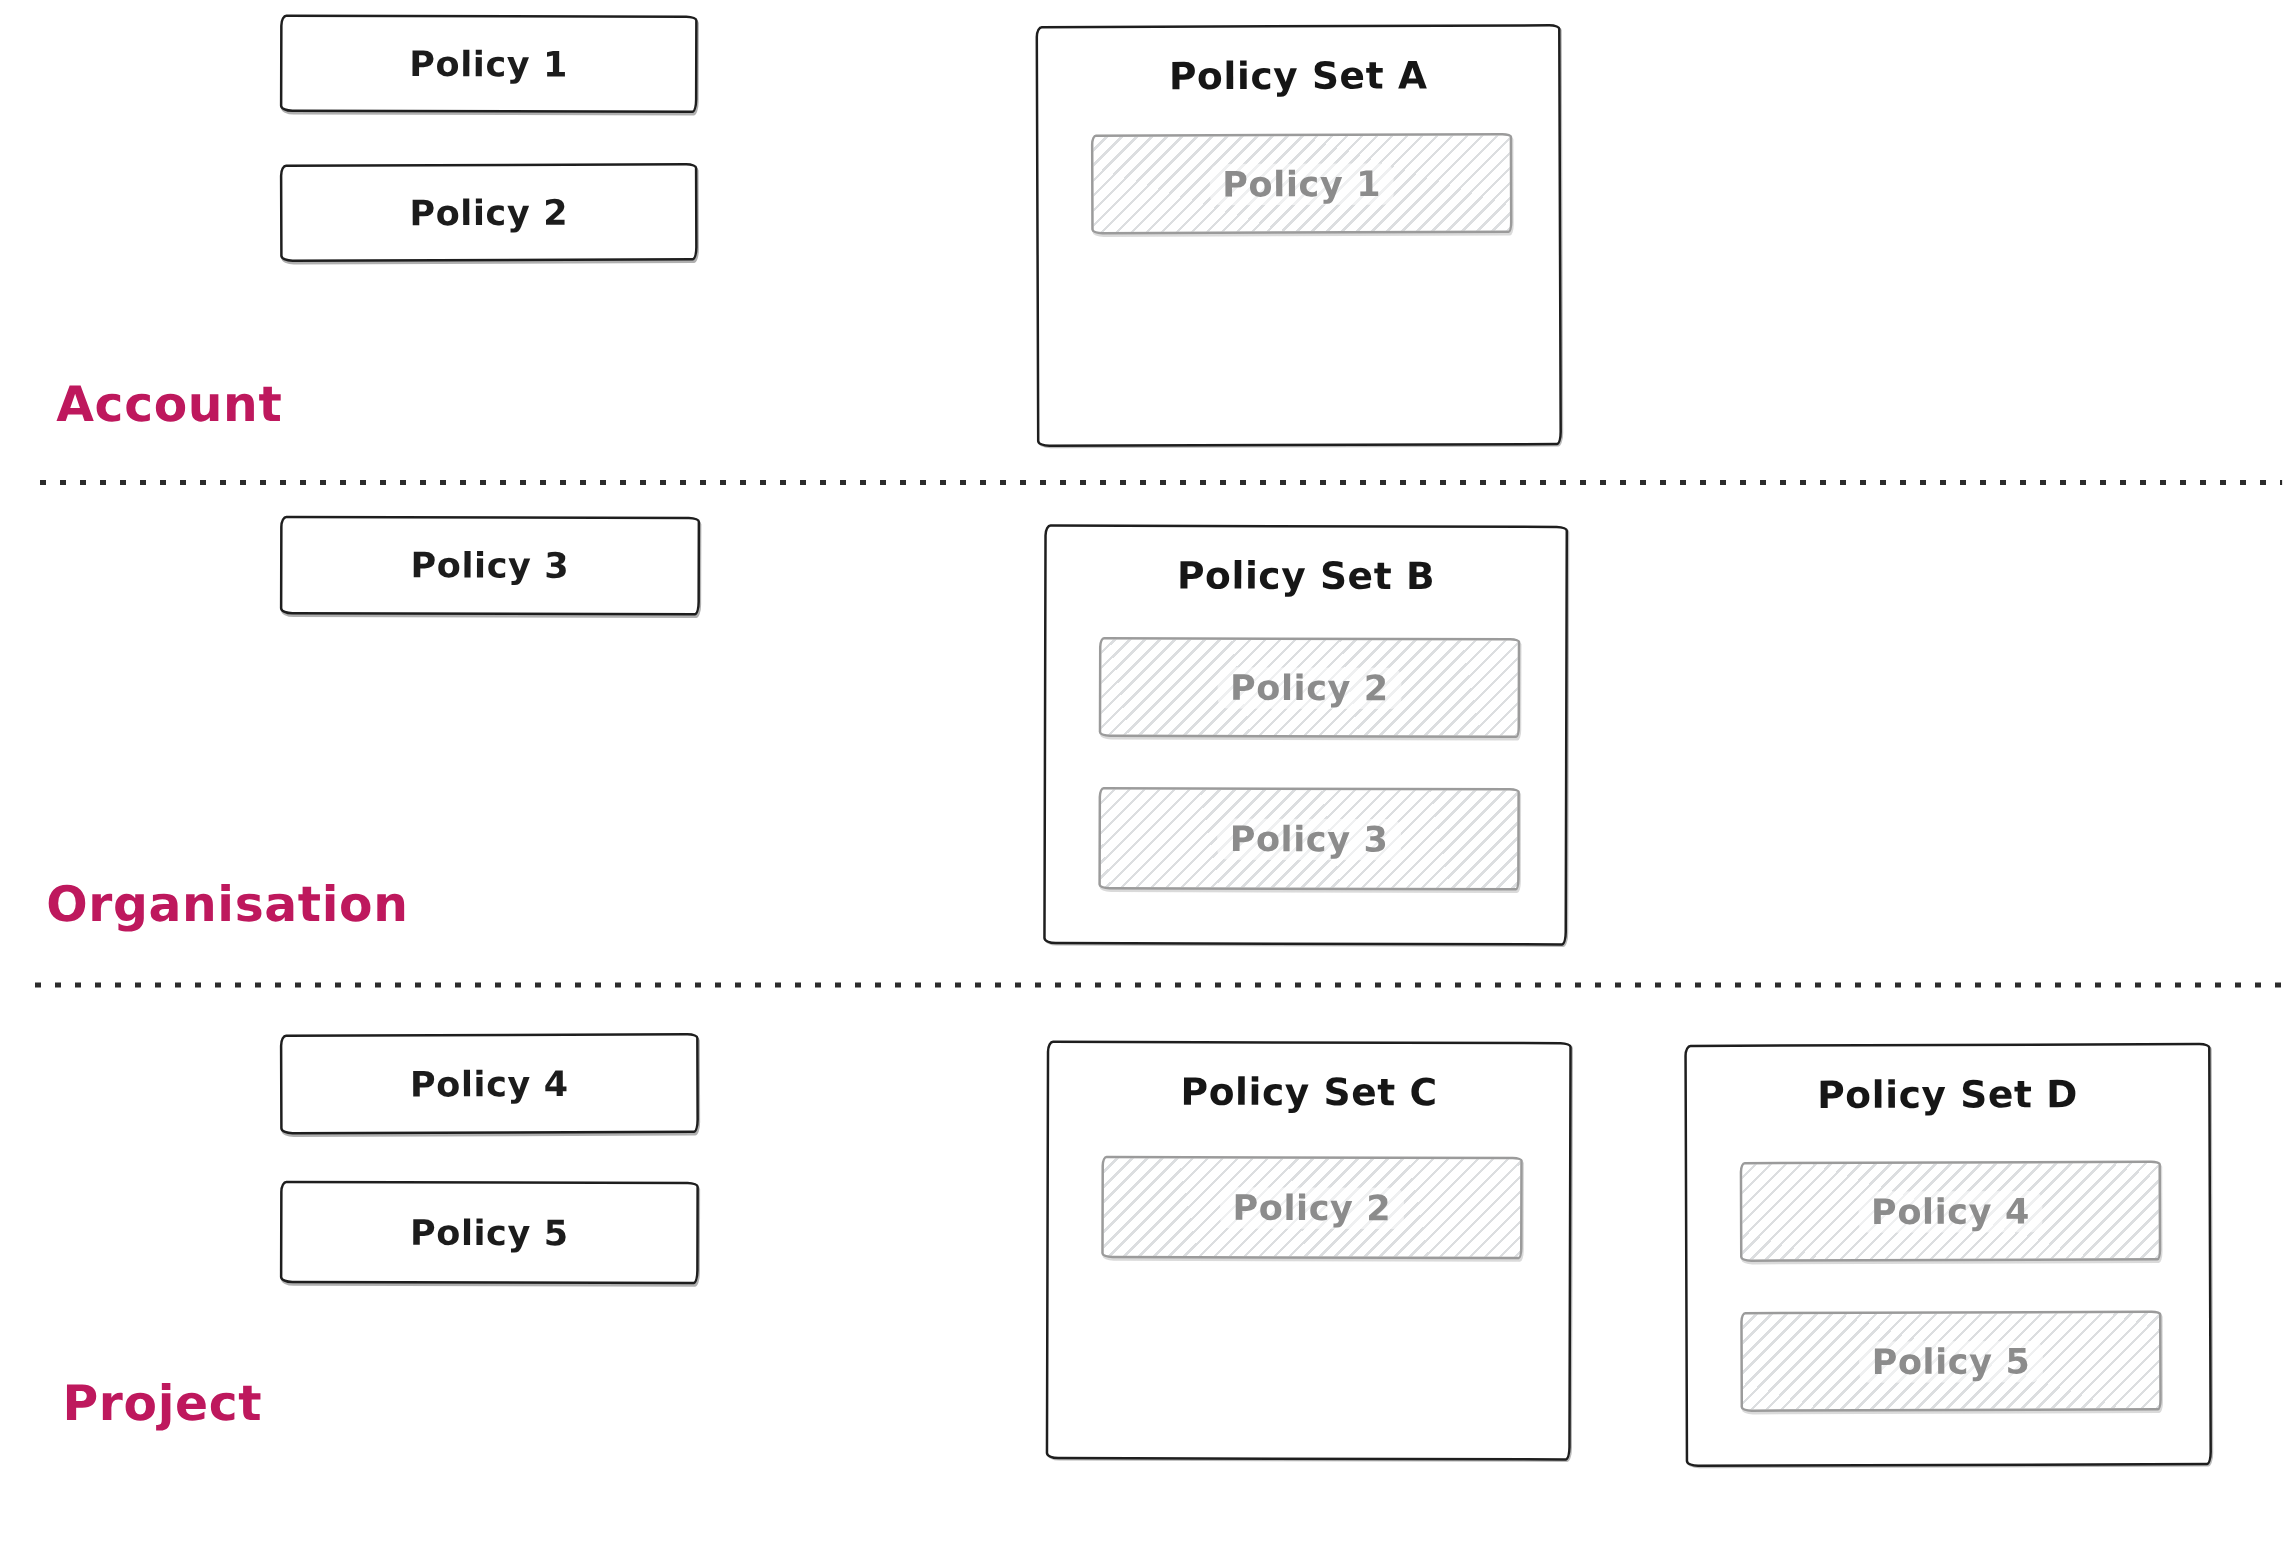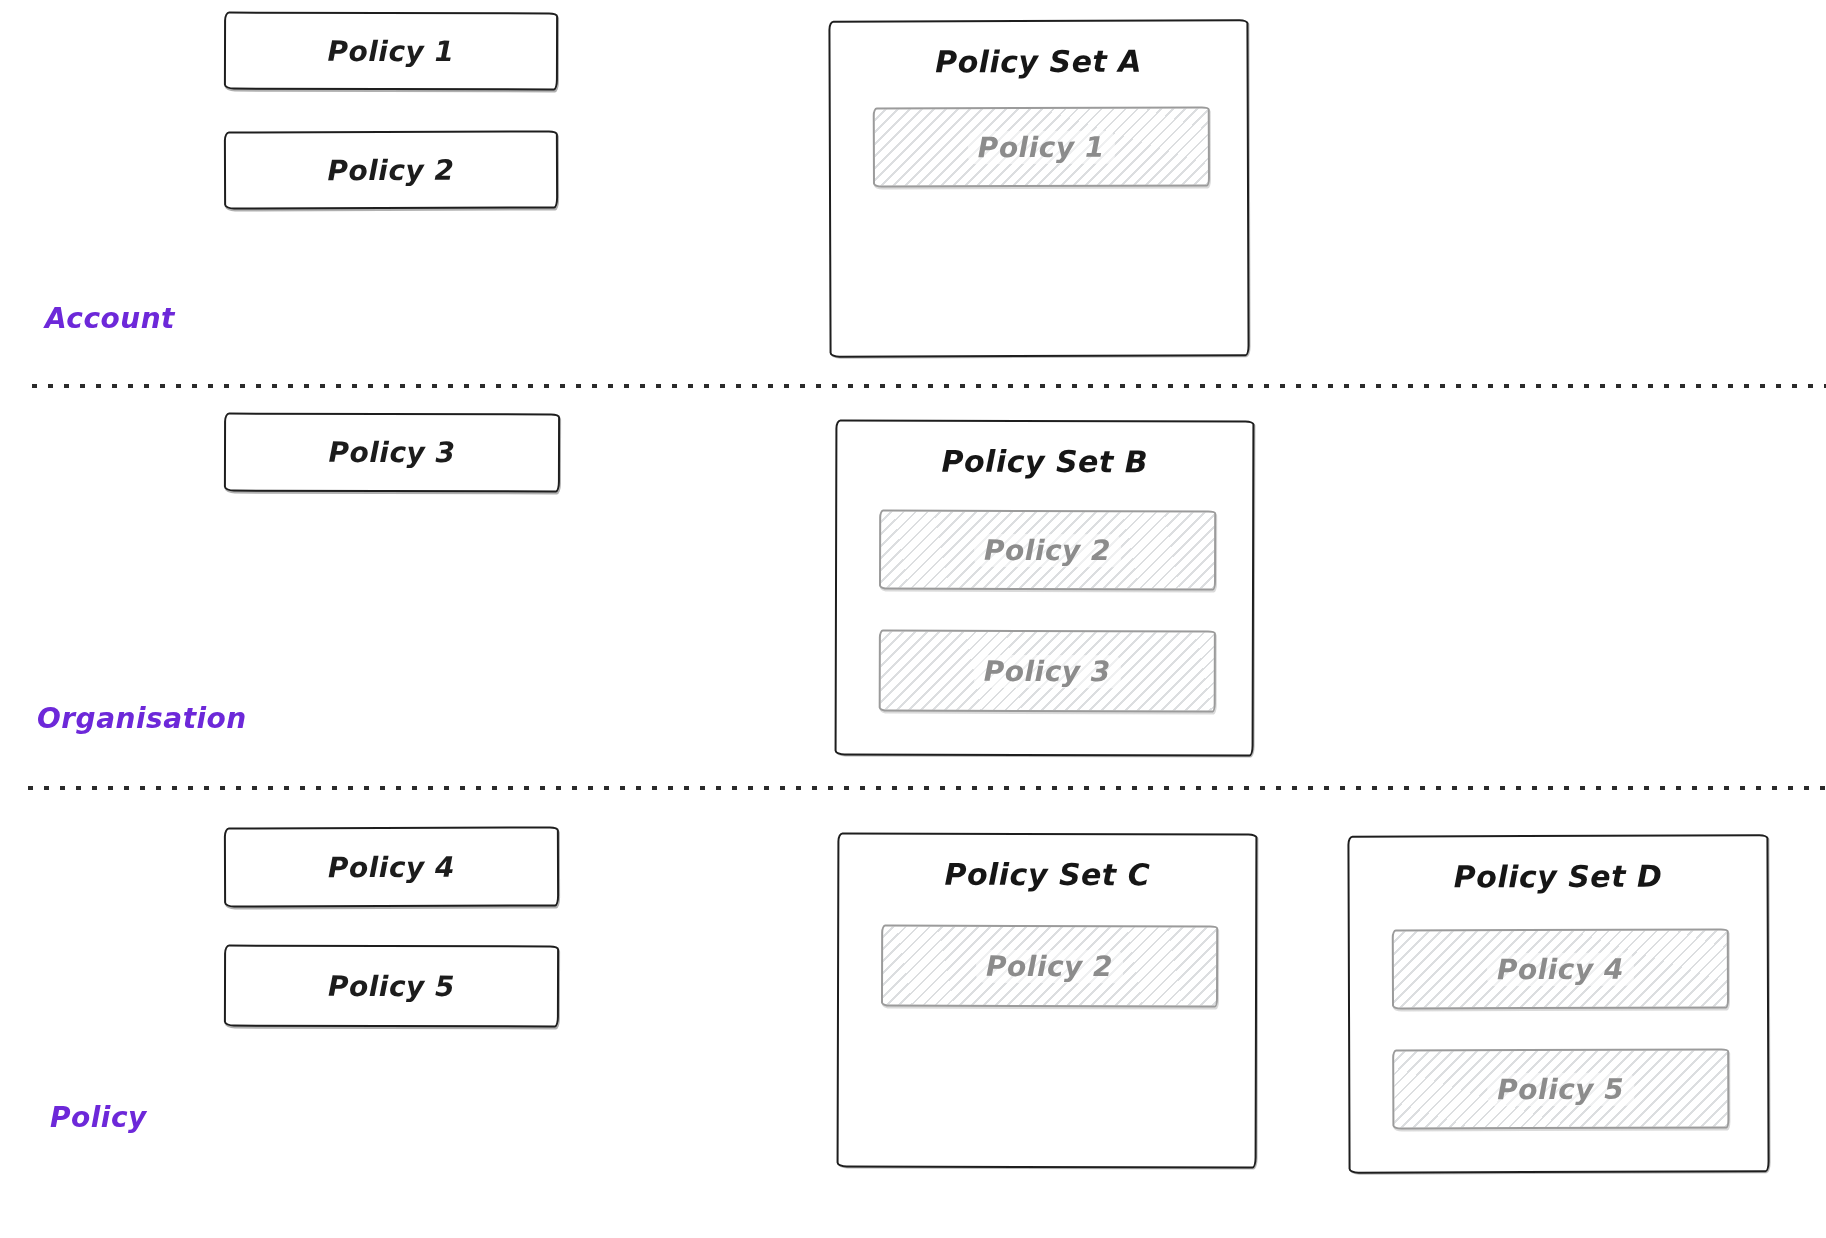--- a/index.html
+++ b/index.html
@@ -4,21 +4,20 @@
 <style>
   html, body { margin: 0; padding: 0; background: #ffffff; }
   .canvas {
     position: relative;
     width: 1826px;
     height: 1238px;
     background: #ffffff;
     font-family: "DejaVu Sans", "Liberation Sans", sans-serif;
     color: #1c1c1c;
     overflow: hidden;
-    font-style: italic;
   }
   
   .sketch {
     position: absolute;
     background: #ffffff;
     border: 2.5px solid #1e1e1e;
     border-radius: 5px 9px 4px 10px / 9px 4px 11px 5px;
     box-sizing: border-box;
   }
   .policy-box {
@@ -64,24 +63,24 @@
     color: #8c8c8c;
     box-shadow: 1px 2px 0 rgba(150,150,150,0.35);
   }
   .member-box .member-label {
     background: rgba(255,255,255,0.55);
     padding: 0 10px;
     border-radius: 8px;
   }
   .section-label {
     position: absolute;
-    font-size: 28px;
+    font-size: 39px;
     font-weight: 600;
     letter-spacing: 0.5px;
-    color: #6d28d9;
+    color: #be185d;
     white-space: nowrap;
   }
   .divider {
     position: absolute;
     height: 3.5px;
     background-image: repeating-linear-gradient(90deg,
       #2b2b2b 0px, #2b2b2b 5px,
       rgba(0,0,0,0) 5px, rgba(0,0,0,0) 16px);
   }
   .r1 { transform: rotate(0.15deg); }
@@ -147,15 +146,15 @@
   <div class="sketch policy-set r2" style="left:1348px; top:835px; width:421px; height:338px;">
     <div class="set-title">Policy Set D</div>
     <div class="member-box" style="top:92px;">
       <span class="member-label">Policy 4</span>
     </div>
     <div class="member-box" style="top:212px;">
       <span class="member-label">Policy 5</span>
     </div>
   </div>
 
-  <div class="section-label" style="left:50px; top:1101px;">Policy</div>
+  <div class="section-label" style="left:50px; top:1101px;">Project</div>
 
 </div>
 
 </body></html>

